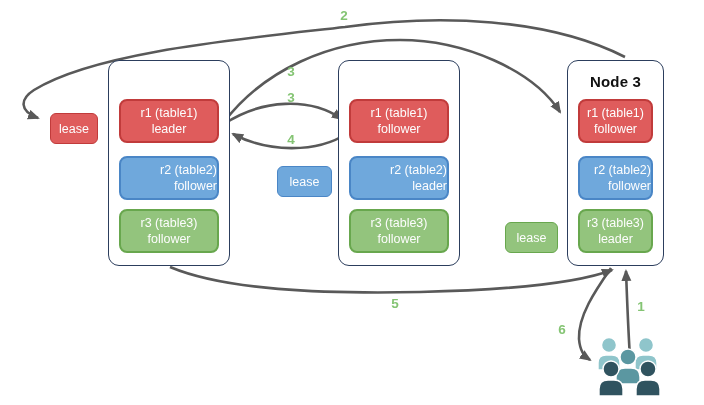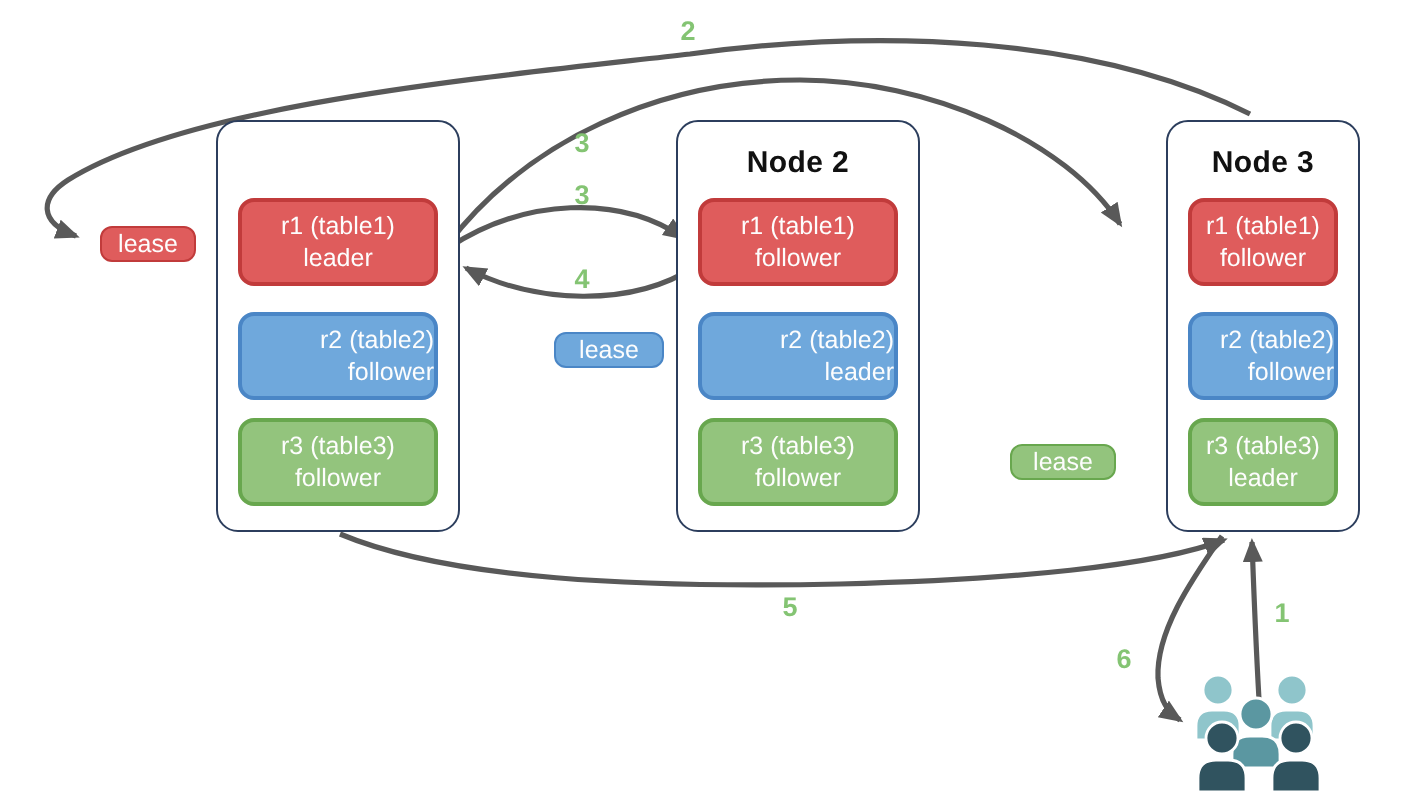--- a/index.html
+++ b/index.html
@@ -21,21 +21,21 @@
   .replica{
     position:absolute;left:10px;right:10px;height:44px;box-sizing:border-box;
     border-radius:8px;border:2px solid;display:flex;flex-direction:column;
     align-items:center;justify-content:center;color:#fdfdfd;font-size:12.5px;line-height:1.3;
   }
   .replica.r-red{background:var(--red_fill);border-color:var(--red_border);}
   .replica.r-blue{background:var(--blue_fill);border-color:var(--blue_border);align-items:flex-end;}
   .replica.r-green{background:var(--green_fill);border-color:var(--green_border);}
   .pos-1{top:38px}.pos-2{top:95px}.pos-3{top:148px}
   .lease{
-    position:absolute;height:18px;box-sizing:border-box;border-radius:6px;border:1.8px solid;
+    position:absolute;height:31px;box-sizing:border-box;border-radius:6px;border:1.8px solid;
     display:flex;align-items:center;justify-content:center;color:#fdfdfd;font-size:12.5px;
   }
   .lease.l-red{left:50px;top:113px;width:48px;background:var(--red_fill);border-color:var(--red_border);}
   .lease.l-blue{left:277px;top:166px;width:55px;background:var(--blue_fill);border-color:var(--blue_border);}
   .lease.l-green{left:505px;top:222px;width:53px;background:var(--green_fill);border-color:var(--green_border);}
   .step{
     position:absolute;width:16px;text-align:center;font-weight:bold;font-size:13.5px;
     color:var(--step_number);
   }
   .u-light{fill:var(--users_light);stroke:#ffffff;stroke-width:1.4;}
@@ -84,36 +84,35 @@
       <span>r2 (table2)</span>
       <span>follower</span>
     </div>
     <div class="replica r-green pos-3">
       <span>r3 (table3)</span>
       <span>follower</span>
     </div>
   </div>
 
   <div class="node" style="left:338px">
-    <div class="node-title">Node 2</div>
     <div class="replica r-red pos-1">
       <span>r1 (table1)</span>
       <span>follower</span>
     </div>
     <div class="replica r-blue pos-2">
       <span>r2 (table2)</span>
       <span>leader</span>
     </div>
     <div class="replica r-green pos-3">
       <span>r3 (table3)</span>
       <span>follower</span>
     </div>
   </div>
 
-  <div class="node" style="left:583px;width:97px">
+  <div class="node" style="left:567px;width:97px">
     <div class="node-title">Node 3</div>
     <div class="replica r-red pos-1">
       <span>r1 (table1)</span>
       <span>follower</span>
     </div>
     <div class="replica r-blue pos-2">
       <span>r2 (table2)</span>
       <span>follower</span>
     </div>
     <div class="replica r-green pos-3">

